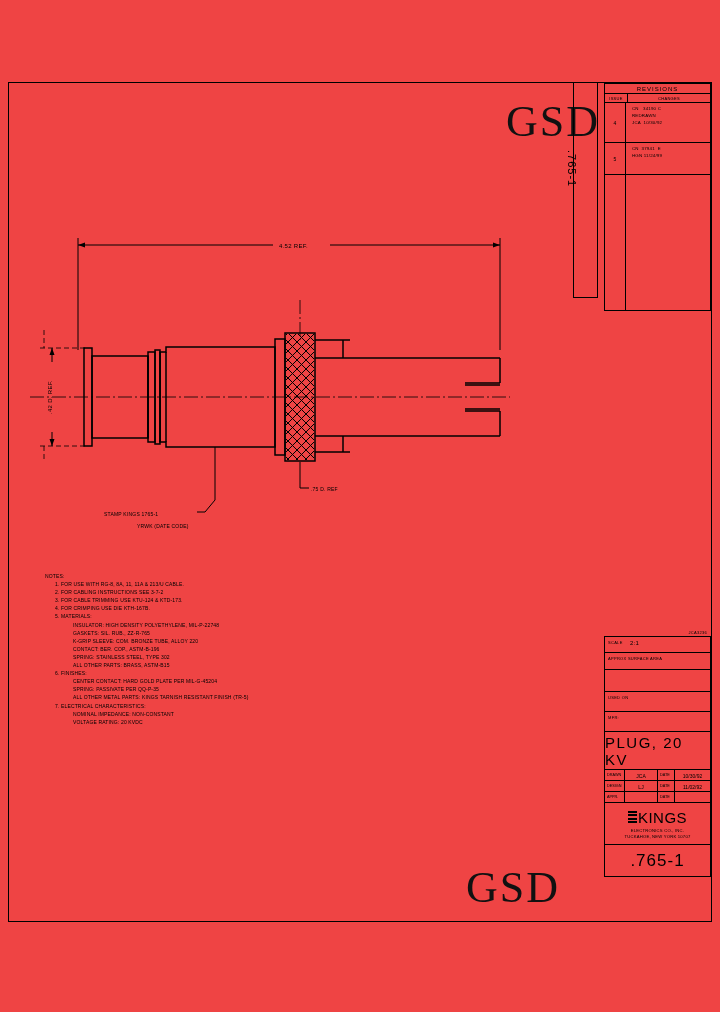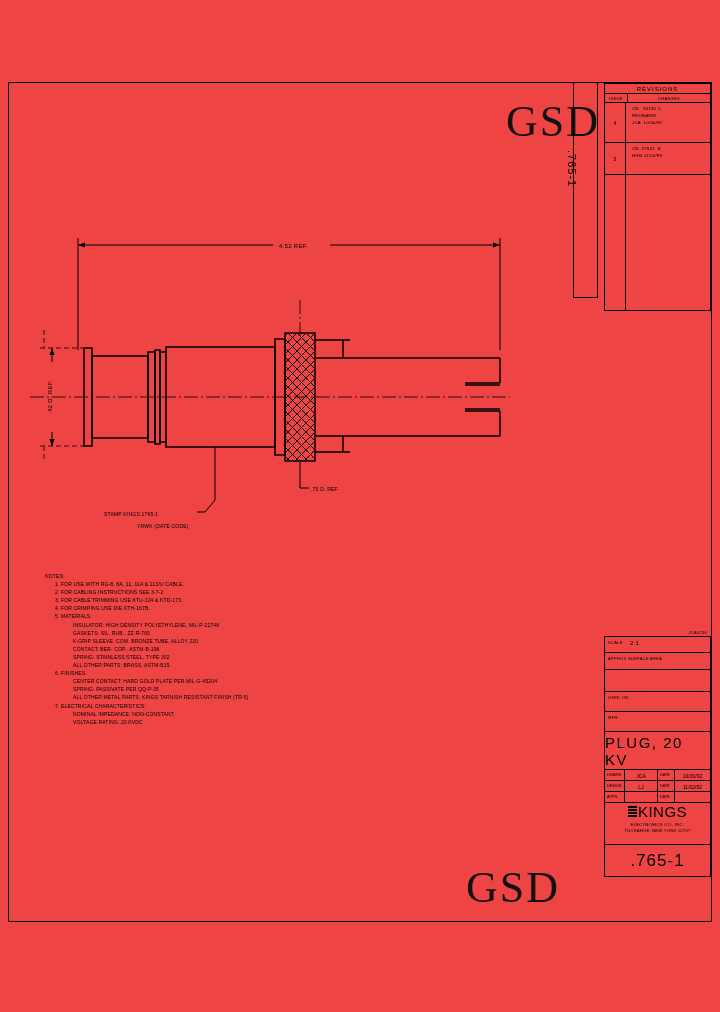--- a/index.html
+++ b/index.html
@@ -118,21 +118,21 @@
   .sc-b { width: 33px; border-right: 1px solid #000; }
   .sc-c { width: 17px; border-right: 1px solid #000; }
   .sc-d { flex: 1; }
   .sc .lab { position:absolute; left:2px; top:3px; font-size:3.8px; color:#000; }
   .sc .val { position:absolute; left:0; right:0; top:2.5px; text-align:center; font-size:5px; color:#000; }
 
   #tb-logo {
     position: absolute; left: 0; width: 107px; height: 42px;
     border-left: 1px solid #000; border-right: 1px solid #000;
     border-bottom: 1px solid #000; box-sizing: border-box;
-    display: flex; flex-direction: column; align-items: center; 
+    display: flex; flex-direction: column; align-items: center; justify-content: center;
   }
   #kings-line { display: flex; align-items: center; gap: 1px; }
   #kings-bars { display: flex; flex-direction: column; gap: 1.2px; }
   #kings-bars i { display: block; width: 9px; height: 2px; background: #000; }
   #kings-word { font-size: 15px; letter-spacing: .5px; color: #000; font-family: "Liberation Sans", sans-serif; }
   .kings-sub { font-size: 4.2px; color: #000; letter-spacing: .2px; margin-top: 2px; }
   #tb-partno {
     position: absolute; left: 0; width: 107px; height: 32px;
     border-left: 1px solid #000; border-right: 1px solid #000;
     border-bottom: 1px solid #000; box-sizing: border-box;

